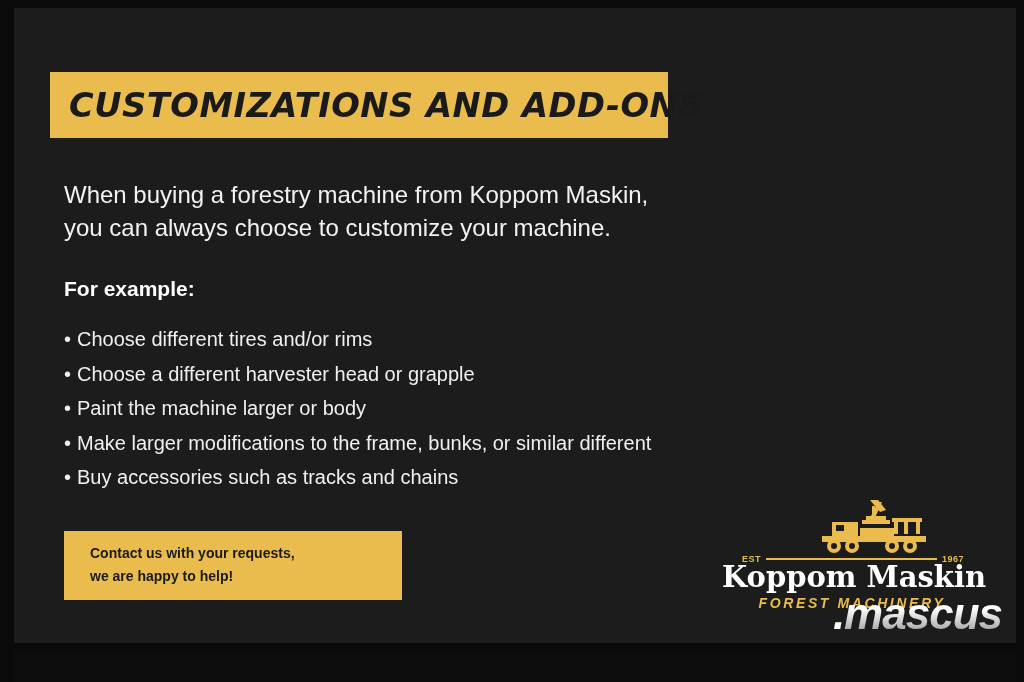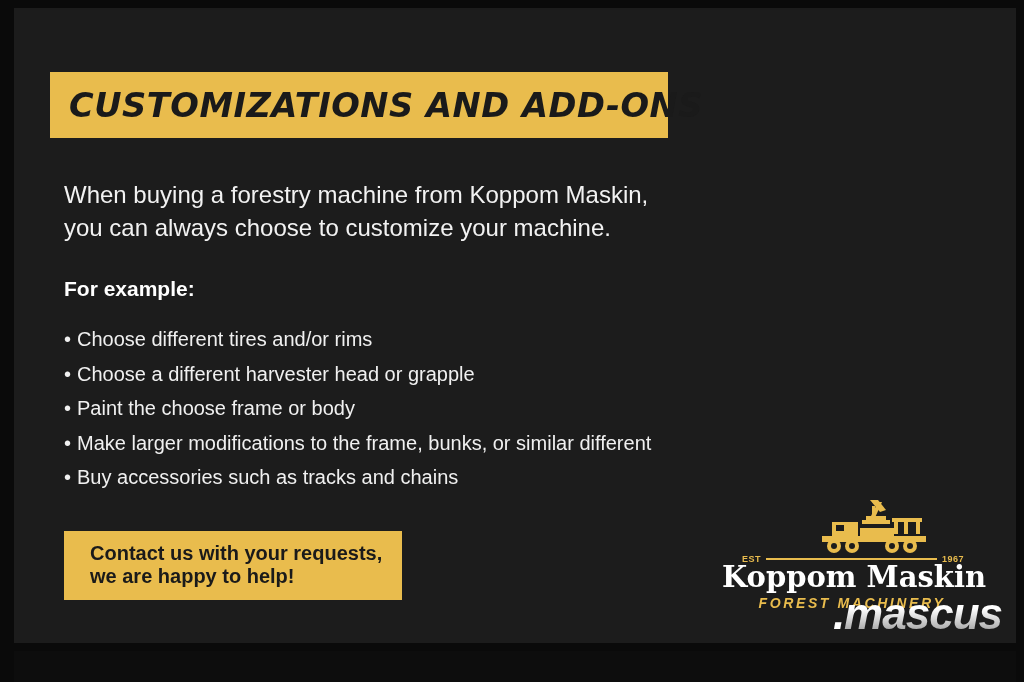--- a/index.html
+++ b/index.html
@@ -116,21 +116,21 @@
     left: 64px;
     top: 531px;
     width: 338px;
     height: 69px;
     background: #e9bc4d;
     box-sizing: border-box;
     padding: 11px 0 0 26px;
   }
   .contact-box .cline {
     display: block;
-    font-size: 20px;
+    font-size: 14px;
     font-weight: bold;
     color: #1a1a1a;
     line-height: 23px;
     white-space: nowrap;
   }
 
   
   .logo {
     position: absolute;
     right: 42px;
@@ -230,21 +230,21 @@
   <div class="intro">
     <span class="line">When buying a forestry machine from Koppom Maskin,</span>
     <span class="line">you can always choose to customize your machine.</span>
   </div>
 
   <div class="example-label">For example:</div>
 
   <ul class="bullets">
     <li><span class="dot">•</span><span>Choose different tires and/or rims</span></li>
     <li><span class="dot">•</span><span>Choose a different harvester head or grapple</span></li>
-    <li><span class="dot">•</span><span>Paint the choose frame or body</span></li>
+    <li><span class="dot">•</span><span>Paint the machine larger or body</span></li>
     <li><span class="dot">•</span><span>Make larger modifications to the frame, bunks, or similar different</span></li>
     <li><span class="dot">•</span><span>Buy accessories such as tracks and chains</span></li>
   </ul>
 
   <div class="contact-box">
     <span class="cline">Contact us with your requests,</span>
     <span class="cline">we are happy to help!</span>
   </div>
 
   <div class="logo">

